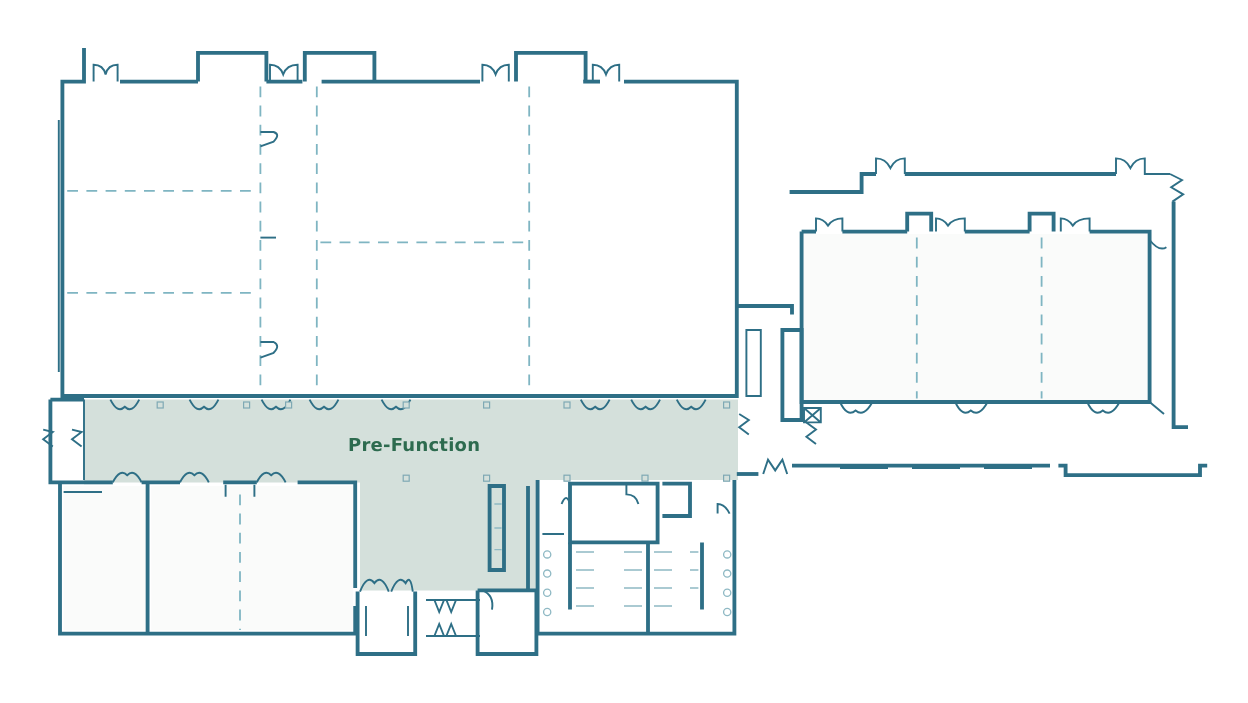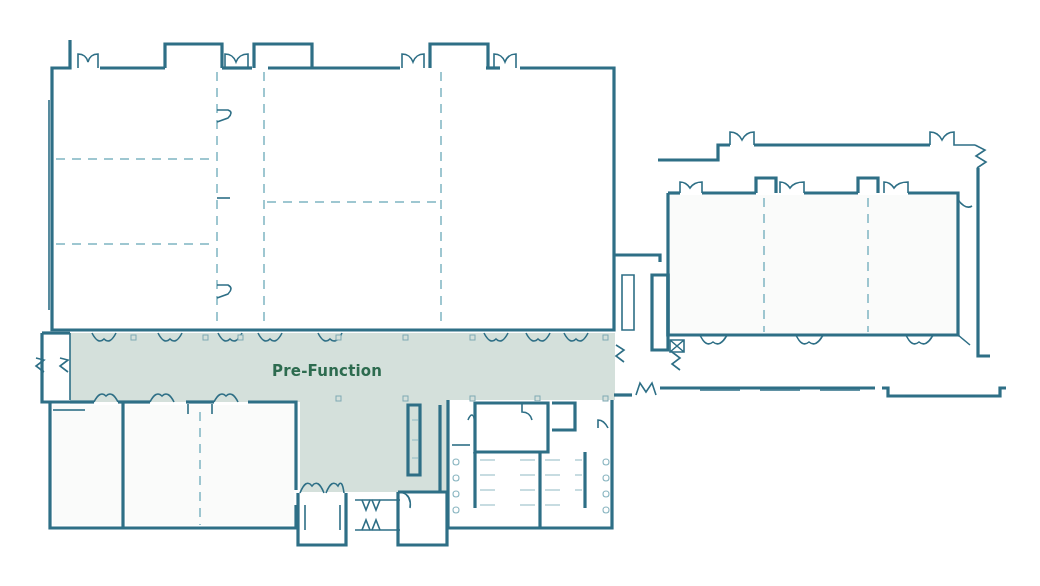--- a/index.html
+++ b/index.html
@@ -189,13 +189,13 @@
     <rect class="col" x="470" y="335" width="5" height="5"></rect>
     <rect class="col" x="603" y="335" width="5" height="5"></rect>
     <rect class="col" x="336" y="396" width="5" height="5"></rect>
     <rect class="col" x="403" y="396" width="5" height="5"></rect>
     <rect class="col" x="470" y="396" width="5" height="5"></rect>
     <rect class="col" x="535" y="396" width="5" height="5"></rect>
     <rect class="col" x="603" y="396" width="5" height="5"></rect>
   </g>
 </svg>
 
-<div class="label" style="left:272px; top:362px;">Pre-Function</div>
+<div class="label" style="left:290px; top:362px;">Pre-Function</div>
 
 </body></html>

